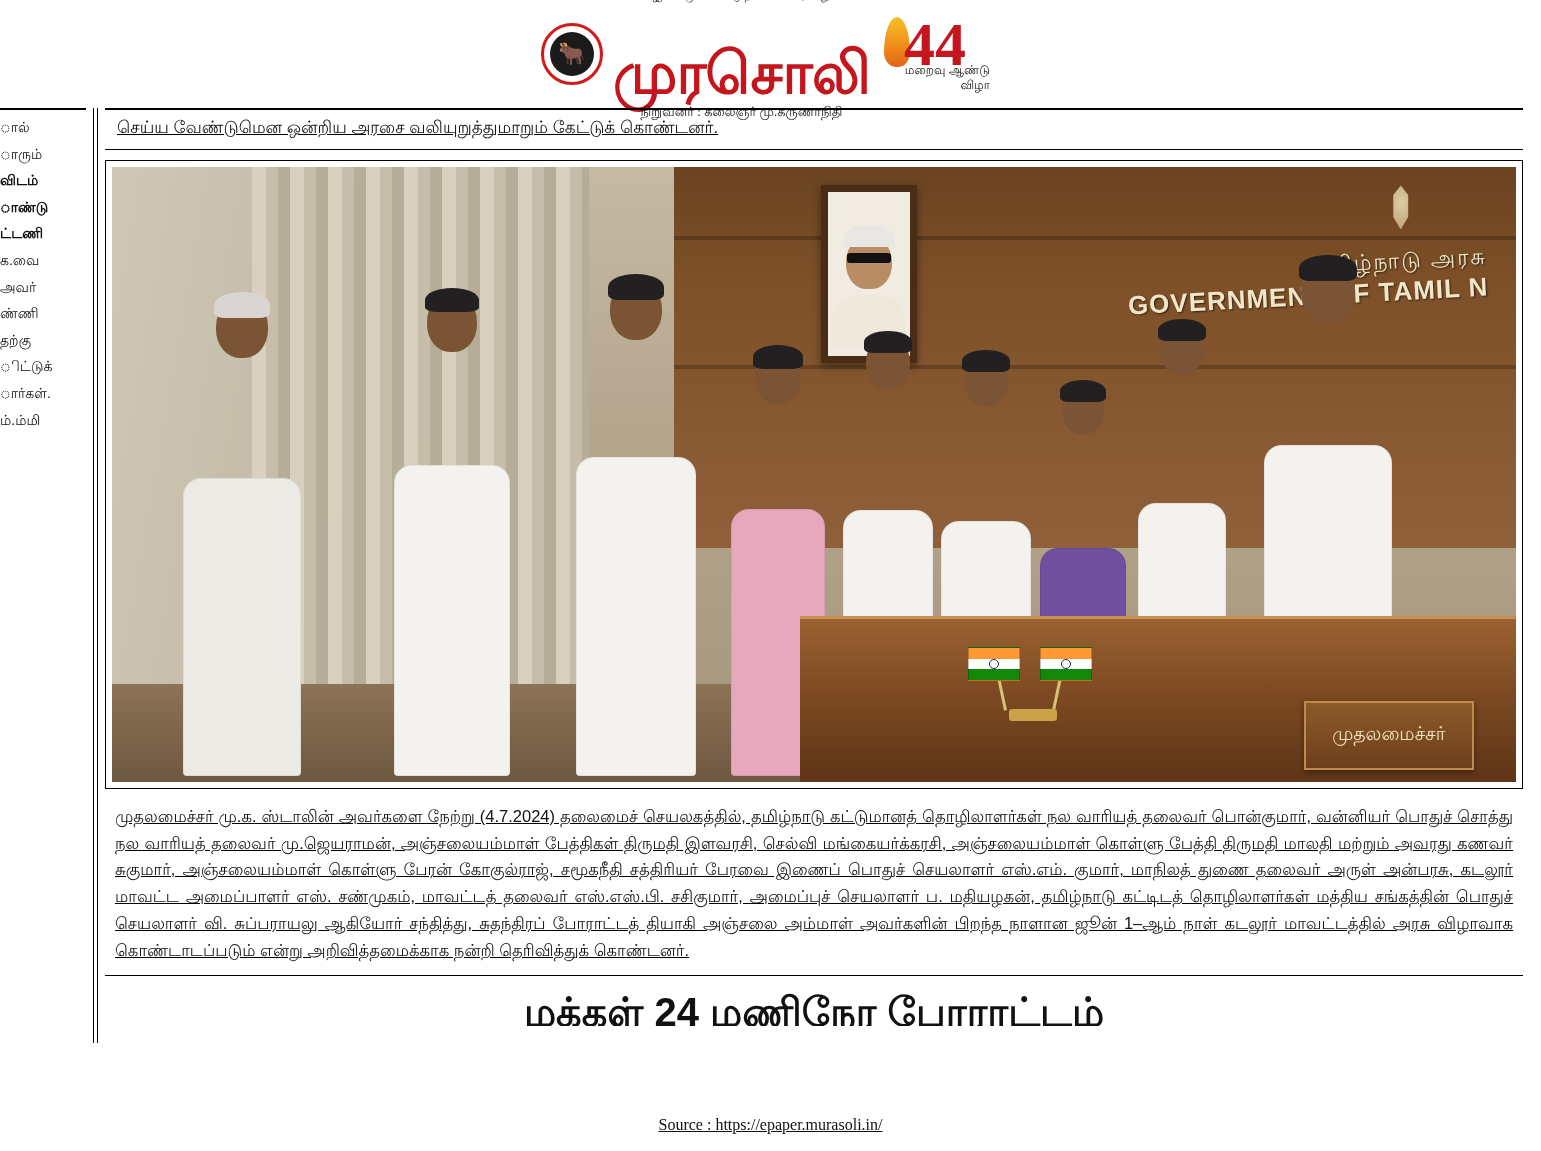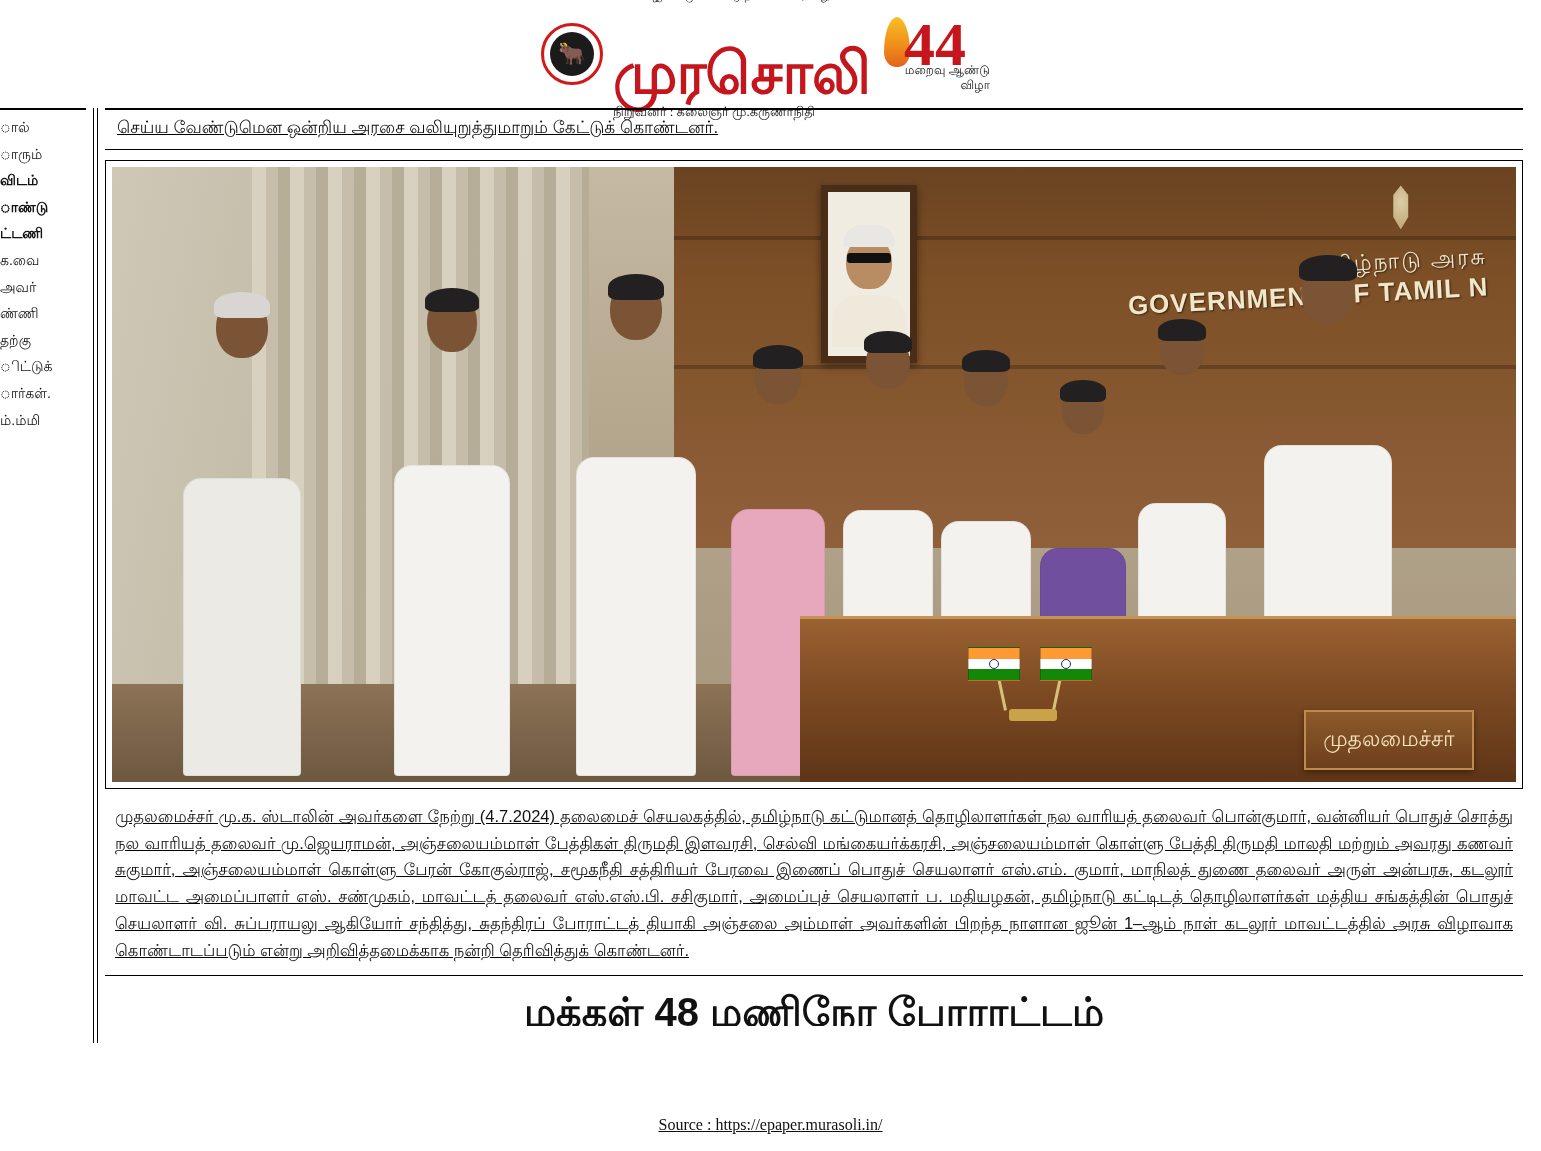--- a/index.html
+++ b/index.html
@@ -53,20 +53,21 @@
   }
   .paper-title .tam {
     display: block;
     margin-top: 44px;
   }
   .paper-sub {
     display: block;
     font-size: 13px;
     color: #111;
     font-weight: normal;
+    text-align: center;
     margin-top: 2px;
     letter-spacing: 0;
   }
   .paper-top-note {
     display: block;
     font-size: 11px;
     color: #111;
     font-weight: normal;
     text-align: center;
     letter-spacing: 0;
@@ -230,25 +231,25 @@
     position: absolute; left: 0; bottom: 0; right: 0; height: 16%;
     background: linear-gradient(180deg, #8d7356 0%, #6d5840 100%);
   }
   .desk {
     position: absolute; left: 49%; bottom: 0; right: 0; height: 27%;
     background: linear-gradient(180deg, #9a6232 0%, #7d4a22 45%, #5e3517 100%);
     border-top: 3px solid #c59256;
   }
   .nameplate {
     position: absolute; right: 3%; bottom: 2%;
-    width: 170px; height: 60px;
+    width: 170px; height: 69px;
     background: linear-gradient(180deg, #8c5a2b 0%, #6d3f1b 100%);
     border: 2px solid #c08a4c;
     display: flex; align-items: center; justify-content: center;
-    color: #f6e3bf; font-size: 22px;
+    color: #f6e3bf; font-size: 19px;
     box-shadow: 0 2px 6px rgba(0,0,0,.4);
   }
   .flagset {
     position: absolute; left: 61%; bottom: 10%;
     width: 130px; height: 86px;
   }
   .flagset .stand {
     position: absolute; left: 50%; bottom: 0; transform: translateX(-50%);
     width: 48px; height: 12px; background: #c9a24a; border-radius: 3px;
   }
@@ -458,19 +459,19 @@
             </div>
           <div class="stand"></div>
         </div>
 
         <div class="nameplate">முதலமைச்சர்</div>
       </div>
     </div>
 
     <div class="caption">முதலமைச்சர் மு.க. ஸ்டாலின் அவர்களை நேற்று (4.7.2024) தலைமைச் செயலகத்தில், தமிழ்நாடு கட்டுமானத் தொழிலாளர்கள் நல வாரியத் தலைவர் பொன்குமார், வன்னியர் பொதுச் சொத்து நல வாரியத் தலைவர் மு.ஜெயராமன், அஞ்சலையம்மாள் பேத்திகள் திருமதி இளவரசி, செல்வி மங்கையர்க்கரசி, அஞ்சலையம்மாள் கொள்ளு பேத்தி திருமதி மாலதி மற்றும் அவரது கணவர் சுகுமார், அஞ்சலையம்மாள் கொள்ளு பேரன் கோகுல்ராஜ், சமூகநீதி சத்திரியர் பேரவை இணைப் பொதுச் செயலாளர் எஸ்.எம். குமார், மாநிலத் துணை தலைவர் அருள் அன்பரசு, கடலூர் மாவட்ட அமைப்பாளர் எஸ். சண்முகம், மாவட்டத் தலைவர் எஸ்.எஸ்.பி. சசிகுமார், அமைப்புச் செயலாளர் ப. மதியழகன், தமிழ்நாடு கட்டிடத் தொழிலாளர்கள் மத்திய சங்கத்தின் பொதுச் செயலாளர் வி. சுப்பராயலு ஆகியோர் சந்தித்து, சுதந்திரப் போராட்டத் தியாகி அஞ்சலை அம்மாள் அவர்களின் பிறந்த நாளான ஜூன் 1–ஆம் நாள் கடலூர் மாவட்டத்தில் அரசு விழாவாக கொண்டாடப்படும் என்று அறிவித்தமைக்காக நன்றி தெரிவித்துக் கொண்டனர்.</div>
 
-    <div class="below-head">மக்கள் 48 மணிநேர போராட்டம்</div>
+    <div class="below-head">மக்கள் 24 மணிநேர போராட்டம்</div>
   </div>
 </div>
 
 <div class="footer">
   <div class="src">Source : https://epaper.murasoli.in/</div>
 </div>
 
 </body></html>

